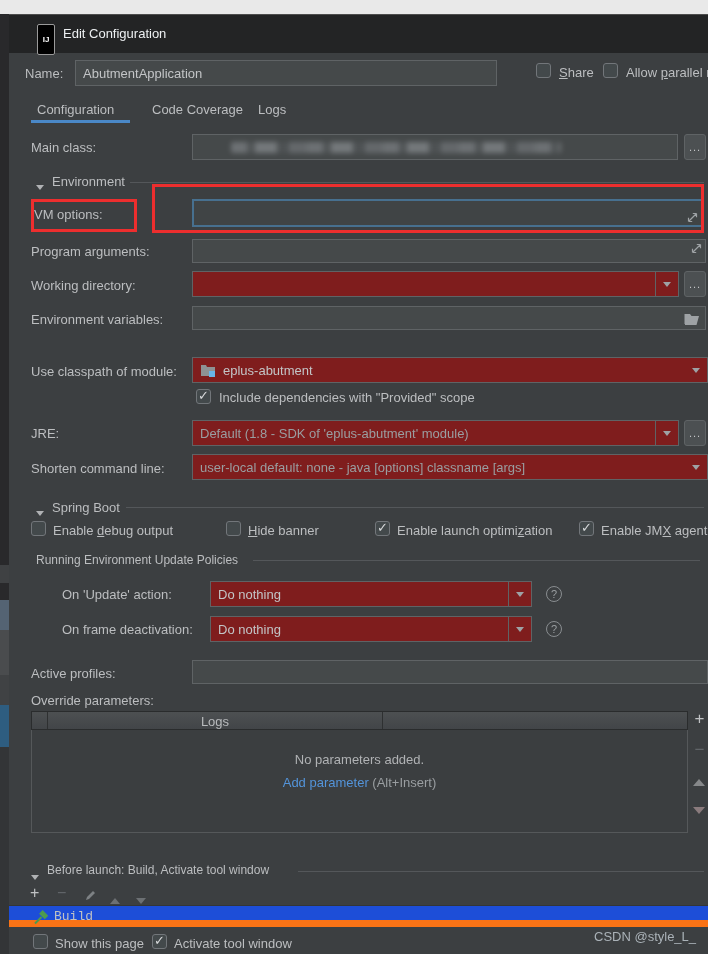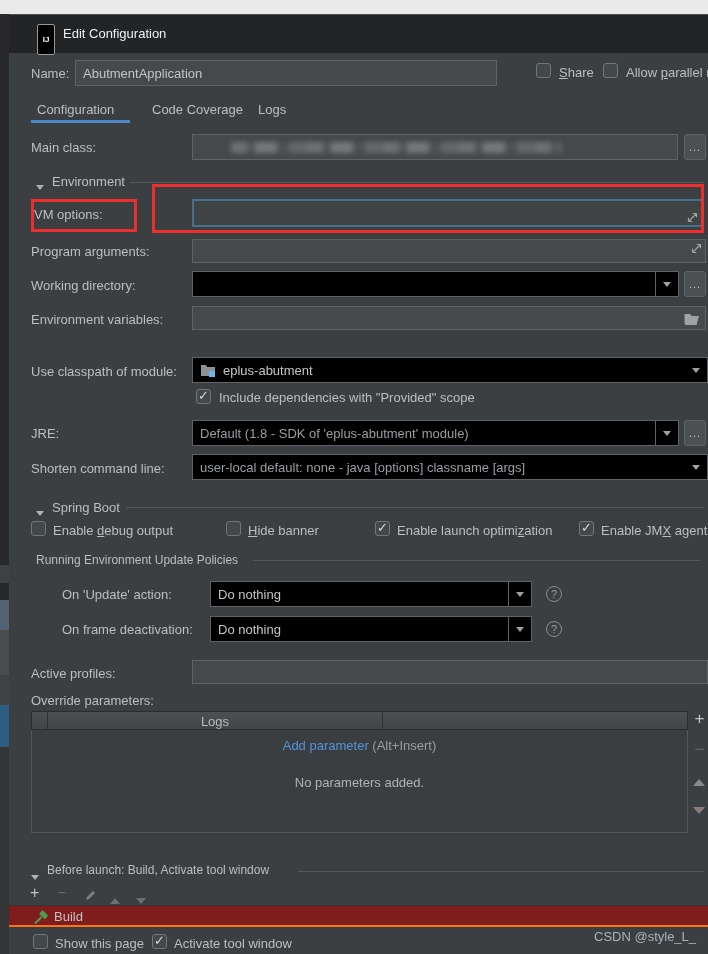--- a/index.html
+++ b/index.html
@@ -8,21 +8,21 @@
   .abs{position:absolute;box-sizing:border-box;}
   .lbl{color:#bcbec0;white-space:nowrap;}
   .dim{color:#9a9ea1;}
   .u{text-decoration:underline;}
   .topstrip{left:0;top:0;width:708px;height:14px;background:#e9e9e9;}
   .titlebar{left:9px;top:14px;width:699px;height:39px;background:#232425;border-top:1px solid #4d4d4d;}
   .appicon{left:37px;top:24px;width:18px;height:31px;background:#000;border:1px solid #9a9a9a;border-radius:2px;
            color:#fff;font-size:8px;font-weight:bold;display:flex;align-items:center;justify-content:center;}
   .dlgtitle{left:63px;top:26px;color:#edf0f2;}
   .input{background:#45494a;border:1px solid #5f6365;}
-  .combo{background:#000000;border:1px solid #5f6365;display:flex;align-items:center;overflow:hidden;}
+  .combo{background:#7f1d1d;border:1px solid #5f6365;display:flex;align-items:center;overflow:hidden;}
   .combo .val{padding-left:7px;white-space:nowrap;}
   .arrowcell{position:absolute;right:0;top:0;bottom:0;width:22px;display:flex;align-items:center;justify-content:center;}
   .arrowcell.sep{border-left:1px solid #5f6365;}
   .tri{width:0;height:0;border-left:4px solid transparent;border-right:4px solid transparent;border-top:5px solid #9ea2a5;}
   .tri-sec{width:0;height:0;border-left:4px solid transparent;border-right:4px solid transparent;border-top:5px solid #b0b2b4;display:inline-block;}
   .dots{background:#4c5052;border:1px solid #5f6365;border-radius:3px;color:#c2c4c6;
         display:flex;align-items:center;justify-content:center;font-size:11px;letter-spacing:1px;}
   .cb{width:15px;height:15px;background:#43494b;border:1px solid #72767a;border-radius:3px;}
   .cb.checked{position:absolute;}
   .cb.checked::after{content:"\2713";color:#d6d8da;font-size:13px;position:absolute;left:1px;top:-2px;}
@@ -51,21 +51,21 @@
     <div class="abs" style="left:0;top:691px;width:9px;height:42px;background:#2e5d80;"></div>
     <div class="abs" style="left:0;top:733px;width:9px;height:221px;background:#333537;"></div>
   </div>
 
   <div class="abs topstrip"></div>
 
   <div class="abs titlebar"></div>
   <div class="abs appicon">IJ</div>
   <div class="abs dlgtitle">Edit Configuration</div>
 
-  <div class="abs lbl" style="left:31px;top:66px;">Name:</div>
+  <div class="abs lbl" style="left:25px;top:66px;">Name:</div>
   <div class="abs input" style="left:75px;top:60px;width:422px;height:26px;">
     <div style="padding:5px 0 0 7px;color:#c3c5c7;">AbutmentApplication</div>
   </div>
   <div class="abs cb" style="left:536px;top:63px;"></div>
   <div class="abs lbl" style="left:559px;top:65px;"><span></span><span class="u">S</span><span>hare</span></div>
   <div class="abs cb" style="left:603px;top:63px;"></div>
   <div class="abs lbl" style="left:626px;top:65px;"><span>Allow </span><span class="u">p</span><span>arallel r</span></div>
 
   <div class="abs lbl" style="left:37px;top:102px;">Configuration</div>
   <div class="abs lbl" style="left:152px;top:102px;">Code Coverage</div>
@@ -194,25 +194,25 @@
   <div class="abs input" style="left:192px;top:660px;width:516px;height:24px;"></div>
 
   <div class="abs lbl" style="left:31px;top:693px;">Override parameters:</div>
 
   <div class="abs thead" style="left:31px;top:711px;width:657px;height:19px;">
     <div style="width:15px;border-right:1px solid #2e3031;"></div>
     <div style="width:334px;border-right:1px solid #2e3031;text-align:center;padding-top:2px;">Logs</div>
     <div style="flex:1;text-align:center;padding-top:16px;">Value</div>
   </div>
   <div class="abs tbody" style="left:31px;top:730px;width:657px;height:103px;">
+    <div style="text-align:center;margin-top:22px;color:#b0b2b4;">No parameters added.</div>
     <div style="text-align:center;margin-top:8px;">
       <span class="link">Add parameter</span>
       <span class="dim">(Alt+Insert)</span>
     </div>
-    <div style="text-align:center;margin-top:22px;color:#b0b2b4;">No parameters added.</div>
   </div>
 
   <div class="abs" style="left:691px;top:709px;width:17px;height:20px;color:#c0c2c4;font-size:17px;text-align:center;">+</div>
   <div class="abs" style="left:691px;top:740px;width:17px;height:20px;color:#63676a;font-size:17px;text-align:center;">−</div>
   <div class="abs" style="left:693px;top:774px;"><span style="display:inline-block;width:0;height:0;border-left:6px solid transparent;border-right:6px solid transparent;border-bottom:7px solid #86888a;"></span></div>
   <div class="abs" style="left:693px;top:802px;"><span style="display:inline-block;width:0;height:0;border-left:6px solid transparent;border-right:6px solid transparent;border-top:7px solid #8a7b7d;"></span></div>
 
   <div class="abs" style="left:31px;top:868px;"><span class="tri-sec"></span></div>
   <div class="abs lbl" style="left:47px;top:863px;font-size:12px;">Before launch: Build, Activate tool window</div>
   <div class="abs secline" style="left:298px;top:871px;width:406px;"></div>
@@ -220,21 +220,21 @@
   <div class="abs" style="left:30px;top:884px;width:16px;color:#c0c2c4;font-size:16px;">+</div>
   <div class="abs" style="left:57px;top:884px;width:16px;color:#63676a;font-size:16px;">−</div>
   <div class="abs" style="left:84px;top:889px;">
     <svg width="13" height="13" viewBox="0 0 13 13">
         <path d="M2 11 L3 8 L9 2 L11 4 L5 10 Z" fill="#7d8184"></path>
       </svg>
   </div>
   <div class="abs" style="left:110px;top:892px;"><span style="display:inline-block;width:0;height:0;border-left:5px solid transparent;border-right:5px solid transparent;border-bottom:6px solid #6c7073;"></span></div>
   <div class="abs" style="left:136px;top:892px;"><span style="display:inline-block;width:0;height:0;border-left:5px solid transparent;border-right:5px solid transparent;border-top:6px solid #6c7073;"></span></div>
 
-  <div class="abs" style="left:9px;top:905px;width:699px;height:22px;background:#7f1d1d;border-top:1px solid #333638;border-bottom:2px solid #f97316;">
+  <div class="abs" style="left:9px;top:905px;width:699px;height:22px;background:#1d4ed8;border-top:1px solid #333638;border-bottom:7px solid #f97316;font-family:Liberation Mono, monospace;">
     <span class="abs" style="left:24px;top:4px;">
       <svg width="15" height="15" viewBox="0 0 15 15">
           <path d="M2 13.5 L8.5 7" stroke="#4d9b4f" stroke-width="2"></path>
           <rect x="7" y="1.5" width="8" height="5" transform="rotate(45 10 4)" fill="#4d9b4f"></rect>
         </svg>
     </span>
     <span class="abs" style="left:45px;top:3px;color:#c0c2c4;">Build</span>
   </div>
 
   <div class="abs cb" style="left:33px;top:934px;"></div>

